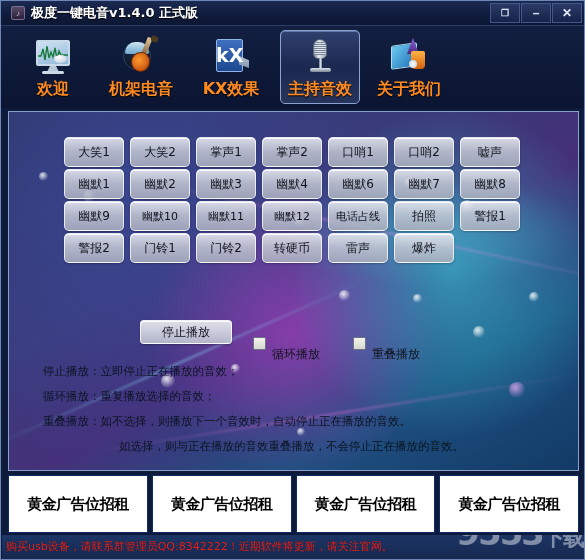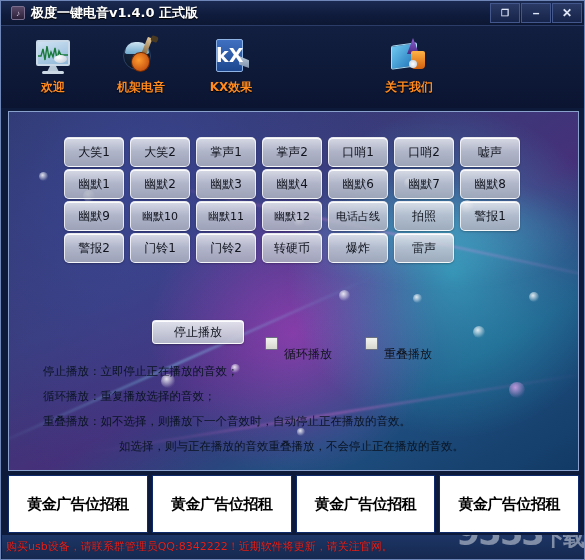--- a/index.html
+++ b/index.html
@@ -59,21 +59,21 @@
     display:flex; flex-direction:column; align-items:center; justify-content:flex-start;
     padding-top:5px;
     cursor:pointer; border:1px solid transparent; border-radius:5px;
   }
   .tbitem.active {
     background:linear-gradient(180deg,#30406e 0%,#1b2950 50%,#26345c 100%);
     border:1px solid #8ea2cf;
     box-shadow:inset 0 1px 0 #5e73a8;
   }
   .tb-label {
-    font-size:12px; font-weight:bold; color:#ff8a1f;
+    font-size:16px; font-weight:bold; color:#ff8a1f;
     font-family:"DejaVu Sans","Liberation Sans",sans-serif;
     text-shadow:0 1px 1px #000; margin-top:3px; white-space:nowrap;
   }
   .ico { width:40px; height:40px; position:relative; }
 
   
   .ic-monitor .scr { position:absolute; left:3px; top:4px; width:34px; height:26px;
     background:linear-gradient(160deg,#cfe2f3,#8fb8d8); border:2px solid #c9d9e8; border-radius:2px;}
   .ic-monitor .wave { position:absolute; left:5px; top:7px; width:30px; height:20px; }
   .ic-monitor .stand { position:absolute; left:14px; top:30px; width:12px; height:6px;
@@ -165,21 +165,21 @@
     border:1px solid rgba(255,255,255,.75);
     box-shadow:inset 0 1px 0 rgba(255,255,255,.9), 0 1px 2px rgba(0,0,0,.25);
     display:flex; align-items:center; justify-content:center;
     font-size:12px; color:#10131c; font-weight:normal;
     font-family:"DejaVu Sans","Liberation Sans",sans-serif;
     white-space:nowrap; overflow:hidden;
   }
   .sbtn.sm { font-size:11px; }
 
   
-  .ctrls { position:absolute; left:53px; top:208px; width:460px; height:26px; }
+  .ctrls { position:absolute; left:41px; top:208px; width:460px; height:26px; }
   .stopbtn {
     position:absolute; left:90px; top:0; width:92px; height:24px; border-radius:4px;
     background:linear-gradient(180deg,rgba(235,237,242,.92),rgba(190,195,208,.9));
     border:1px solid rgba(255,255,255,.8);
     box-shadow:inset 0 1px 0 rgba(255,255,255,.95),0 1px 2px rgba(0,0,0,.3);
     display:flex; align-items:center; justify-content:center;
     font-size:12px; color:#10131c; cursor:pointer;
     font-family:"DejaVu Sans","Liberation Sans",sans-serif;
   }
   .cbwrap { position:absolute; display:flex; align-items:center; cursor:pointer; top:3px;}
@@ -267,20 +267,29 @@
 
     <div class="tbitem" style="left:190px">
       <div class="ico ic-kx">
         <div class="box"></div>
           <div class="tag"></div>
           <div class="kx">kX</div>
       </div>
       <div class="tb-label">KX效果</div>
     </div>
 
+    <div class="tbitem active" style="left:279px">
+      <div class="ico ic-mic">
+        <div class="cap"></div>
+          <div class="grill"></div>
+          <div class="stem"></div>
+          <div class="base"></div>
+      </div>
+      <div class="tb-label">主持音效</div>
+    </div>
 
     <div class="tbitem" style="left:368px">
       <div class="ico ic-about">
         <div class="fold"></div>
           <div class="p1"></div>
           <div class="p2"></div>
           <div class="p3"></div>
       </div>
       <div class="tb-label">关于我们</div>
     </div>
@@ -325,22 +334,22 @@
       <div class="sbtn sm">幽默10</div>
       <div class="sbtn sm">幽默11</div>
       <div class="sbtn sm">幽默12</div>
       <div class="sbtn sm">电话占线</div>
       <div class="sbtn">拍照</div>
       <div class="sbtn">警报1</div>
       <div class="sbtn">警报2</div>
       <div class="sbtn">门铃1</div>
       <div class="sbtn">门铃2</div>
       <div class="sbtn">转硬币</div>
+      <div class="sbtn">雷声</div>
       <div class="sbtn">爆炸</div>
-      <div class="sbtn">雷声</div>
     </div>
 
     <div class="ctrls">
       <div class="stopbtn">停止播放</div>
       <div class="cbwrap" style="left:203px">
         <div class="cb"></div>
         <div class="cblab">循环播放</div>
       </div>
       <div class="cbwrap" style="left:303px">
         <div class="cb"></div>

